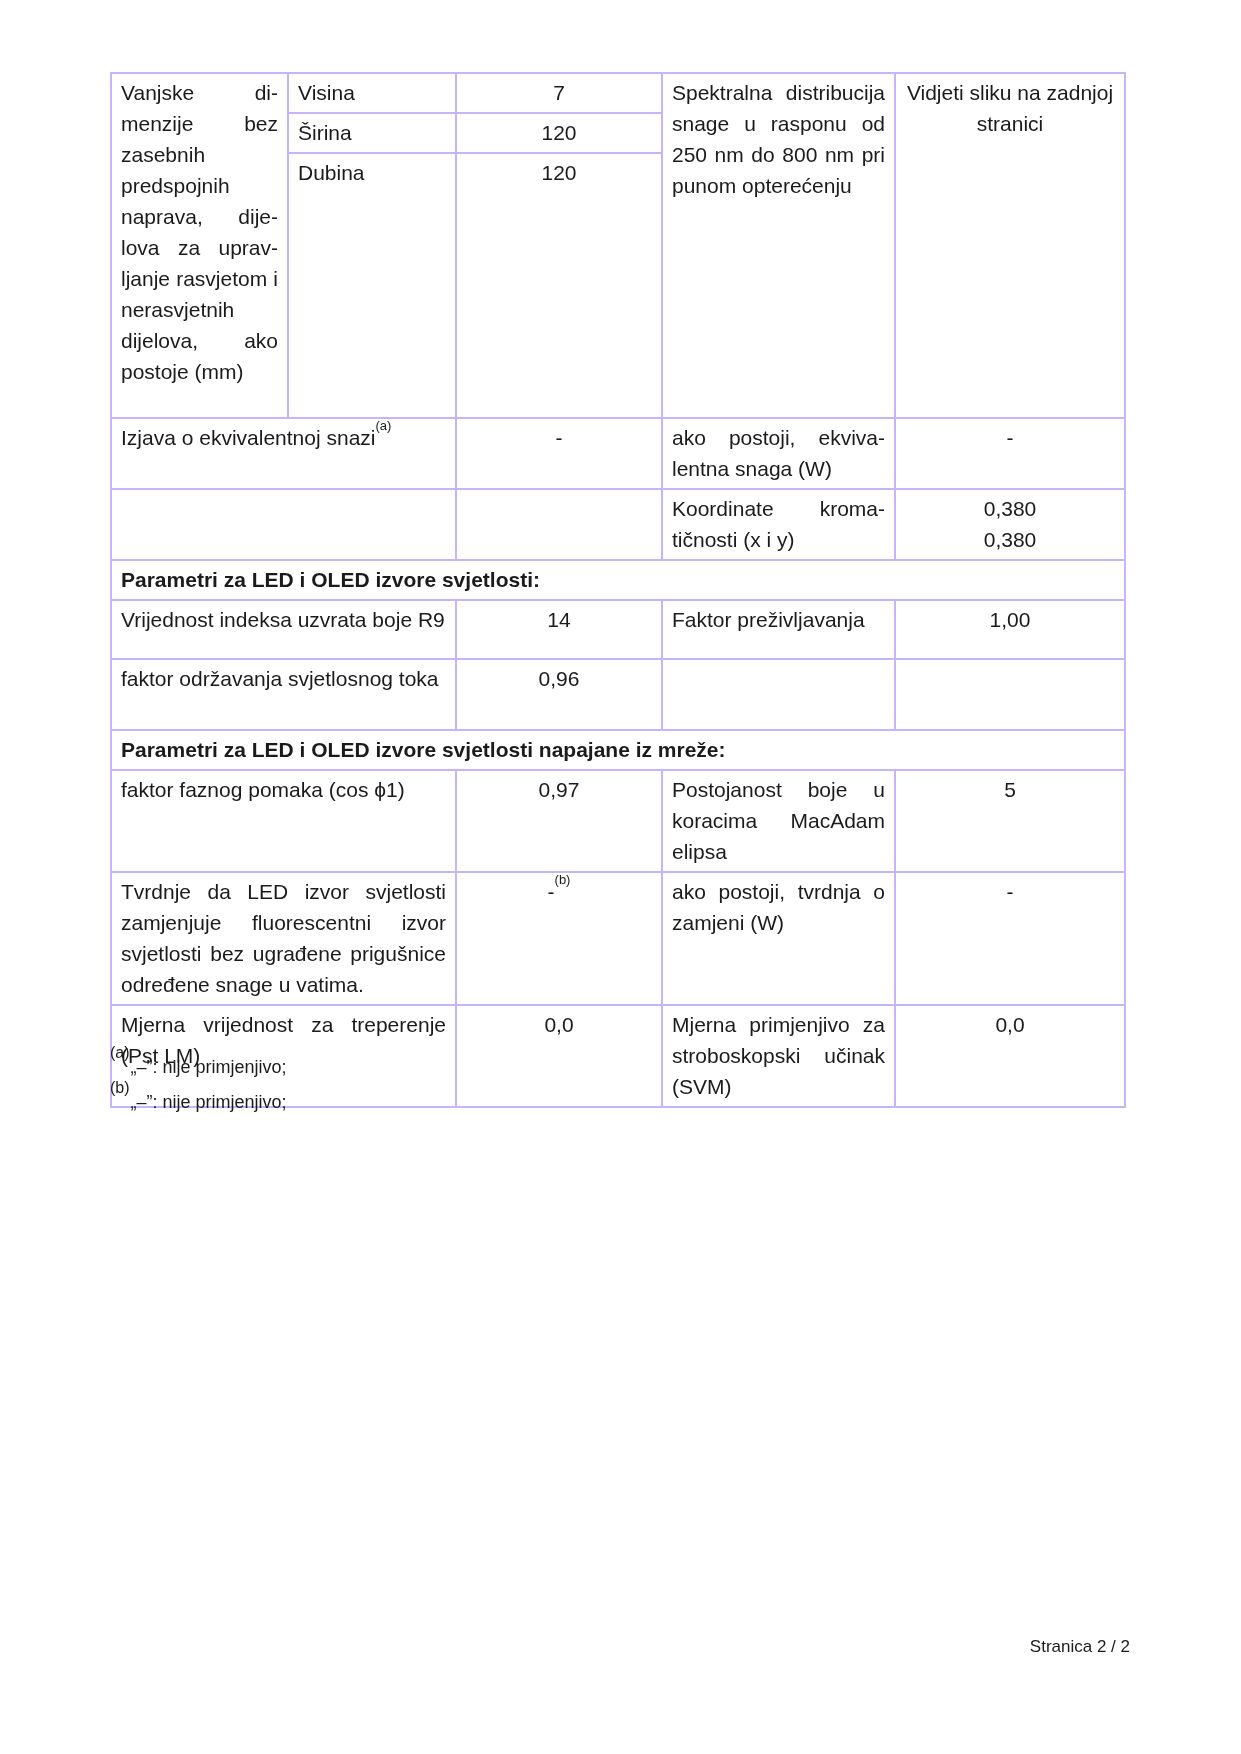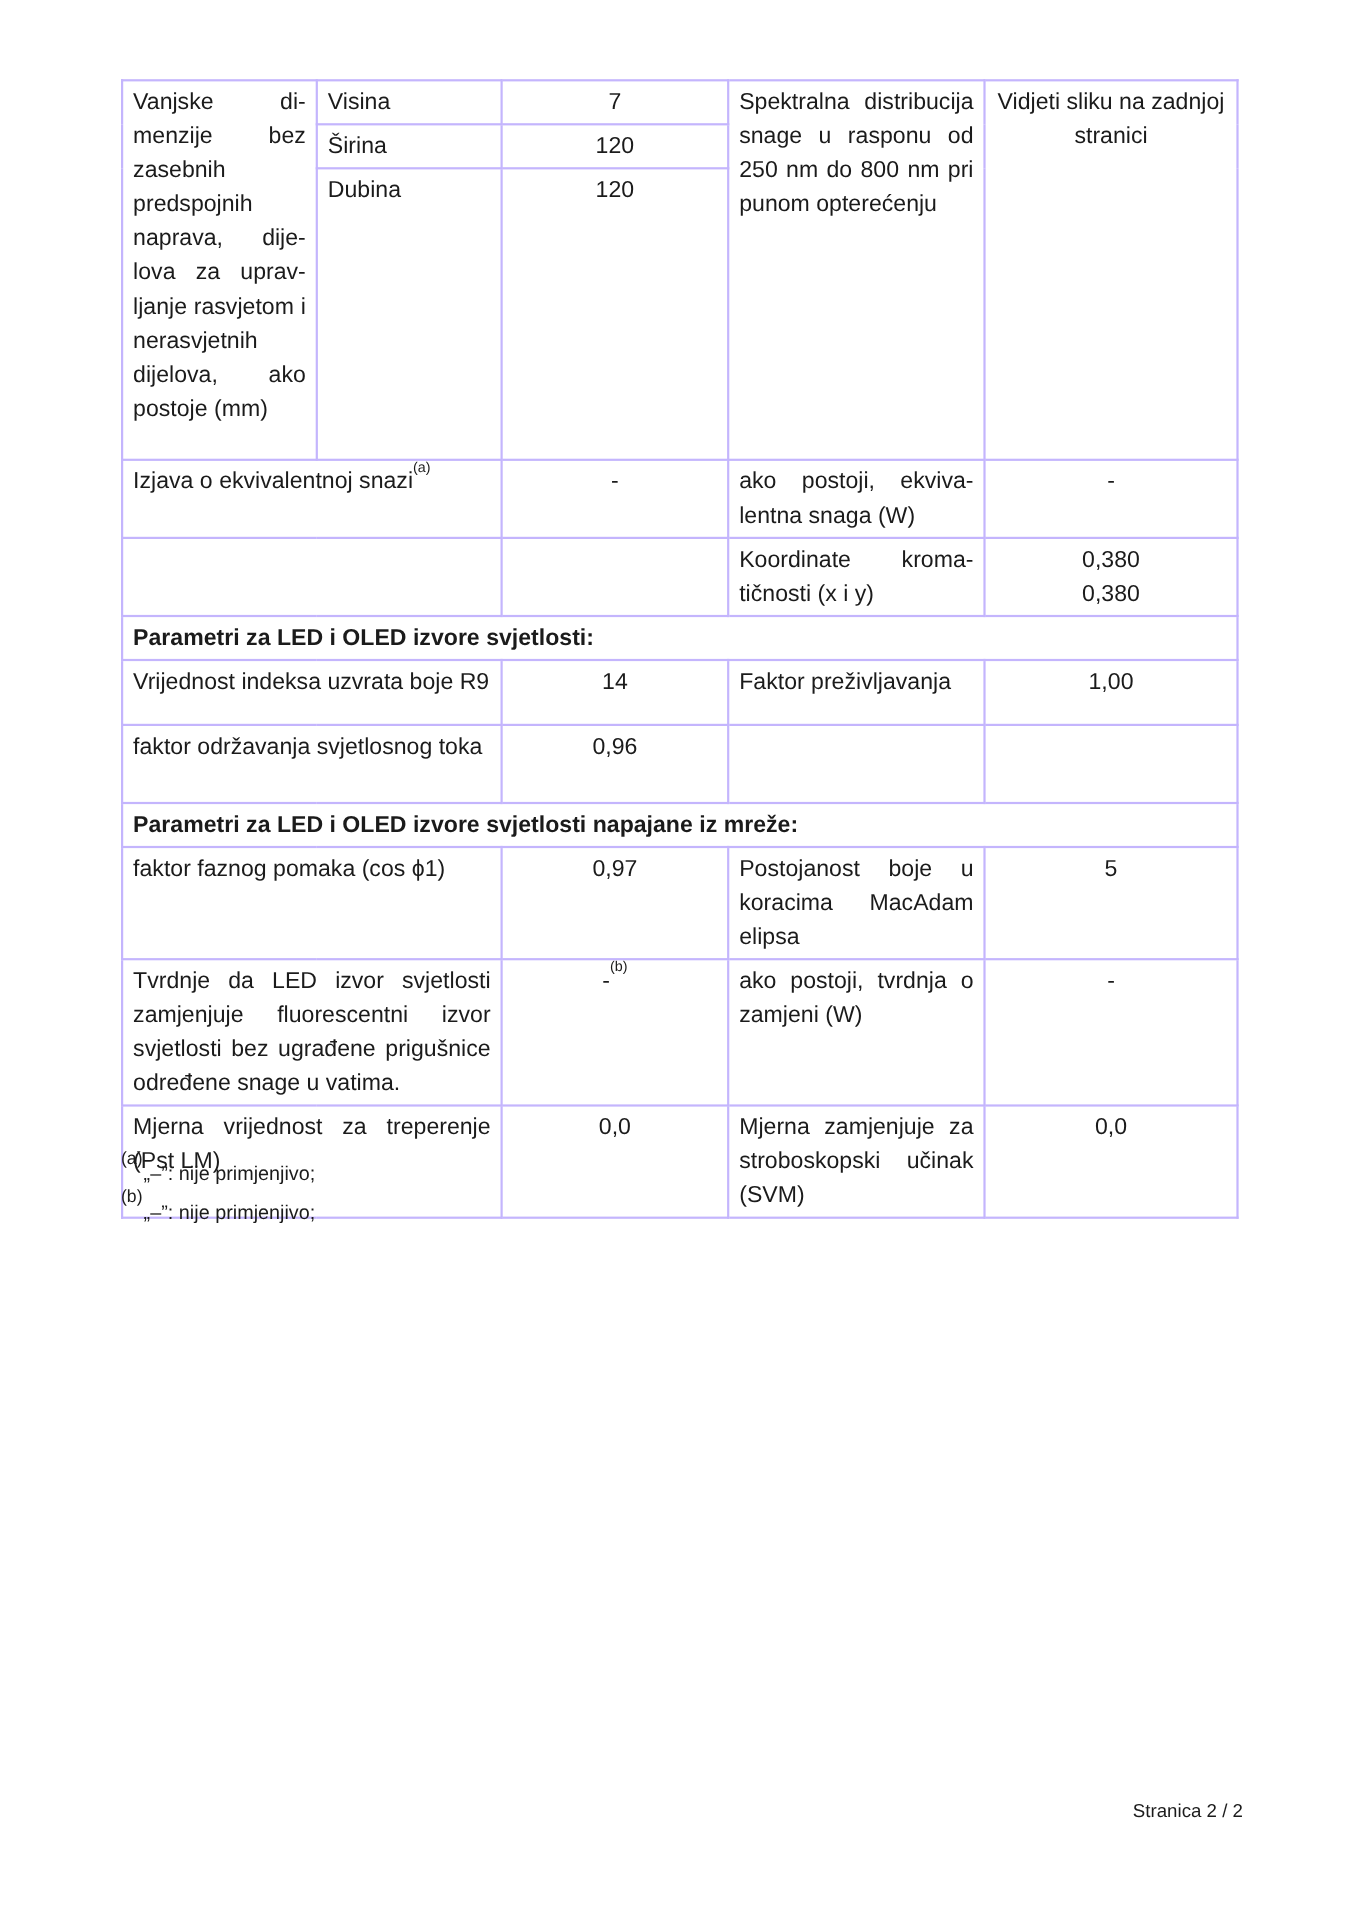--- a/index.html
+++ b/index.html
@@ -167,21 +167,21 @@
       <td class="val">
         <span>-</span><sup class="marker">(b)</sup>
       </td>
       <td class="lbl">ako postoji, tvrdnja o zamjeni (W)</td>
       <td class="val">-</td>
     </tr>
 
     <tr class="r-flicker">
       <td class="lbl" colspan="2">Mjerna vrijednost za treperenje (Pst LM)</td>
       <td class="val">0,0</td>
-      <td class="lbl">Mjerna zamjenjuje za stroboskopski uči­nak (SVM)</td>
+      <td class="lbl">Mjerna primjenjivo za stroboskopski uči­nak (SVM)</td>
       <td class="val">0,0</td>
     </tr>
   </tbody>
     </table>
 
   <div class="footnotes">
     <div class="footnote">
       <sup class="fn-marker">(a)</sup><span>„–”: nije primjenjivo;</span>
     </div>
     <div class="footnote">

